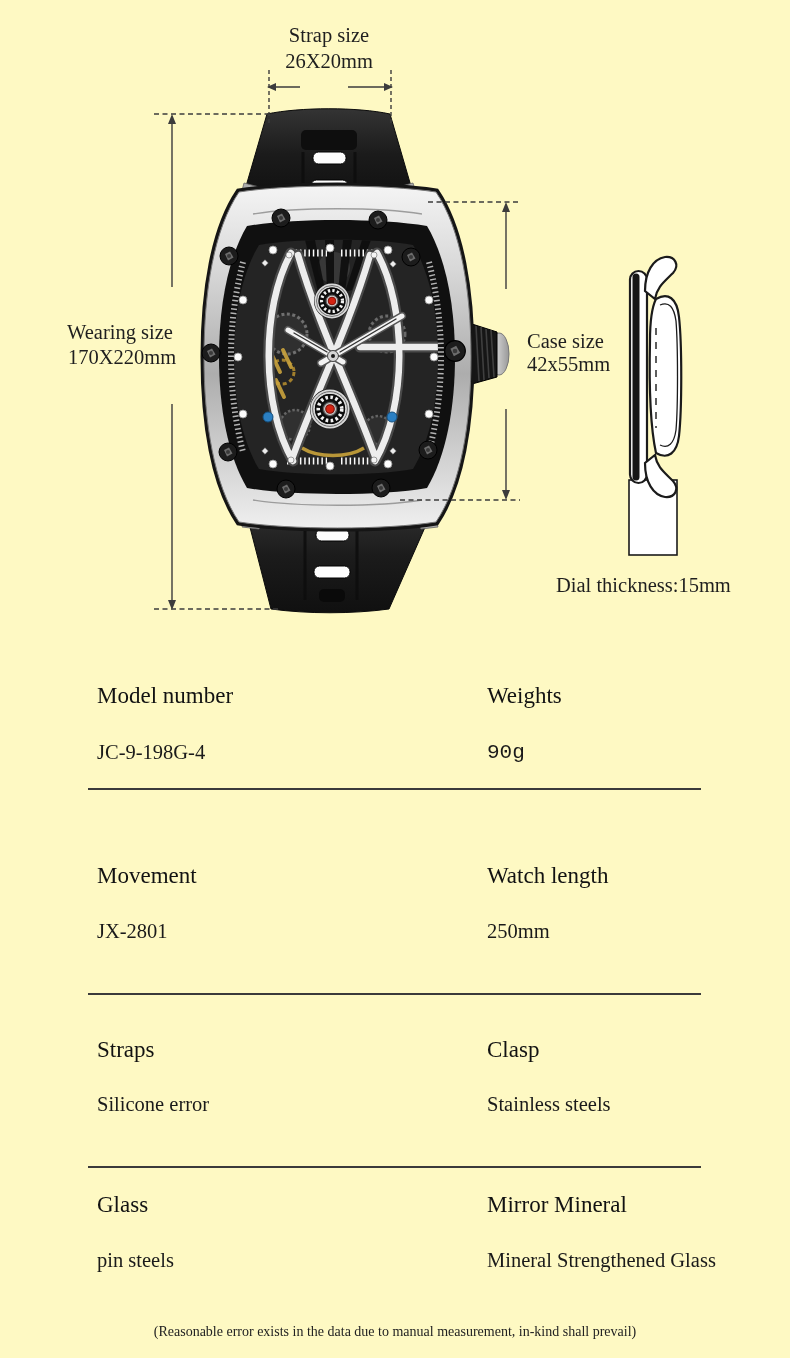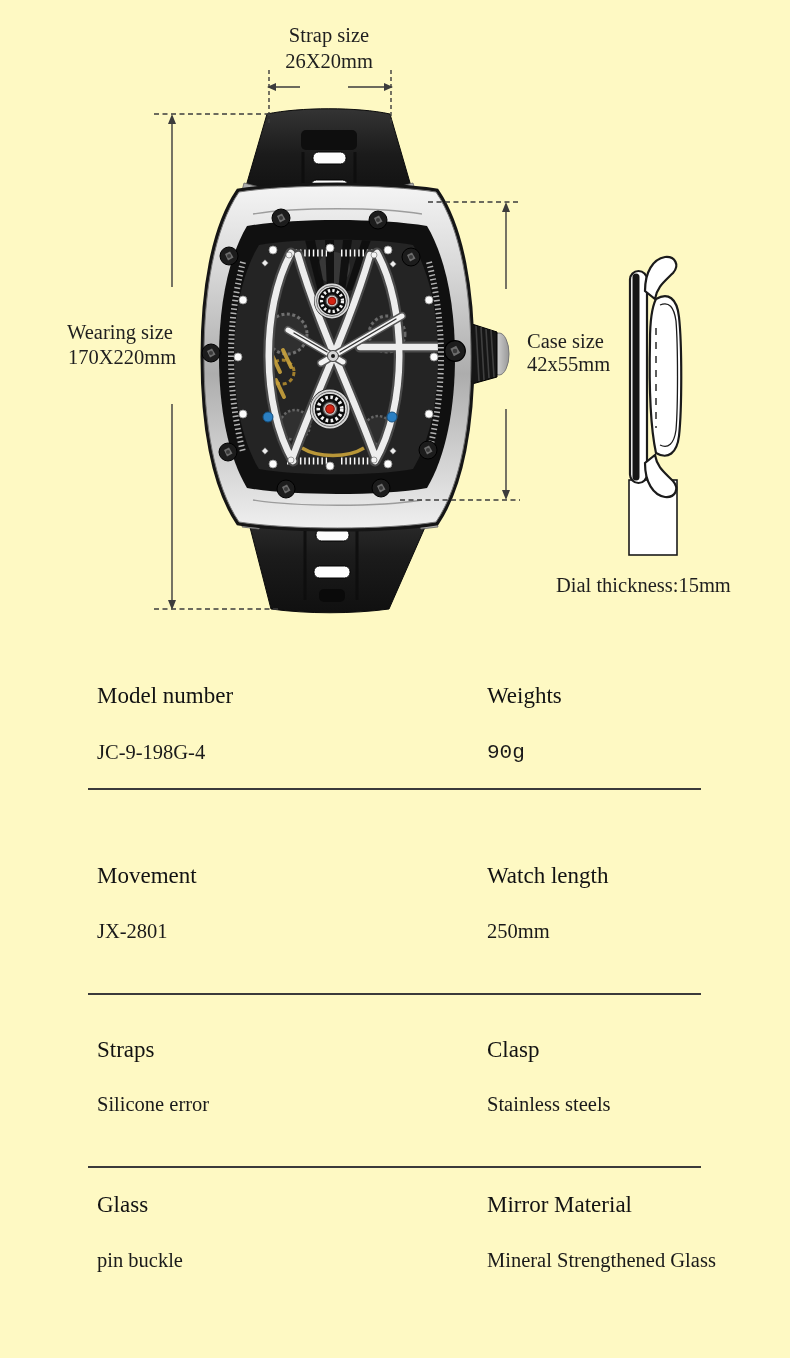--- a/index.html
+++ b/index.html
@@ -235,18 +235,19 @@
     <div class="spec-value" style="left:487px;top:920px">250mm</div>
     <div class="divider" style="top:993px"></div>
 
     <div class="spec-label" style="left:97px;top:1037px">Straps</div>
     <div class="spec-label" style="left:487px;top:1037px">Clasp</div>
     <div class="spec-value" style="left:97px;top:1093px">Silicone error</div>
     <div class="spec-value" style="left:487px;top:1093px">Stainless steels</div>
     <div class="divider" style="top:1166px"></div>
 
     <div class="spec-label" style="left:97px;top:1192px">Glass</div>
-    <div class="spec-label" style="left:487px;top:1192px">Mirror Material</div>
-    <div class="spec-value" style="left:97px;top:1249px">pin buckle</div>
+    <div class="spec-label" style="left:487px;top:1192px">Mirror Mineral</div>
+    <div class="spec-value" style="left:97px;top:1249px">pin steels</div>
     <div class="spec-value" style="left:487px;top:1249px">Mineral Strengthened Glass</div>
   </div>
 
+  <div class="footnote">(Reasonable error exists in the data due to manual measurement, in-kind shall prevail)</div>
 </div>
 
 </body></html>

